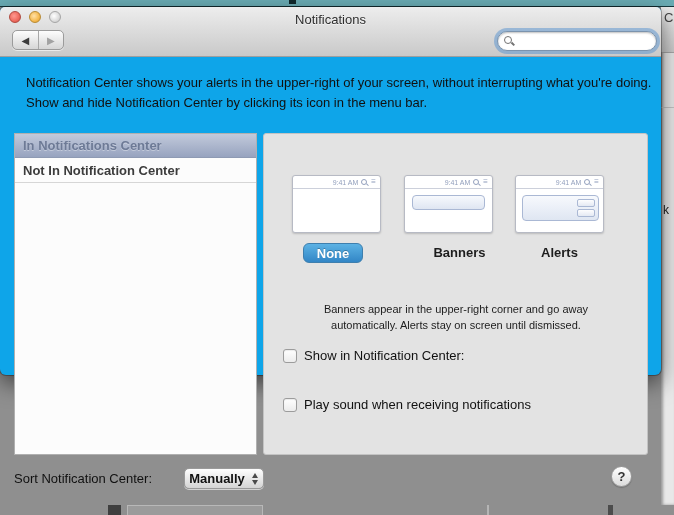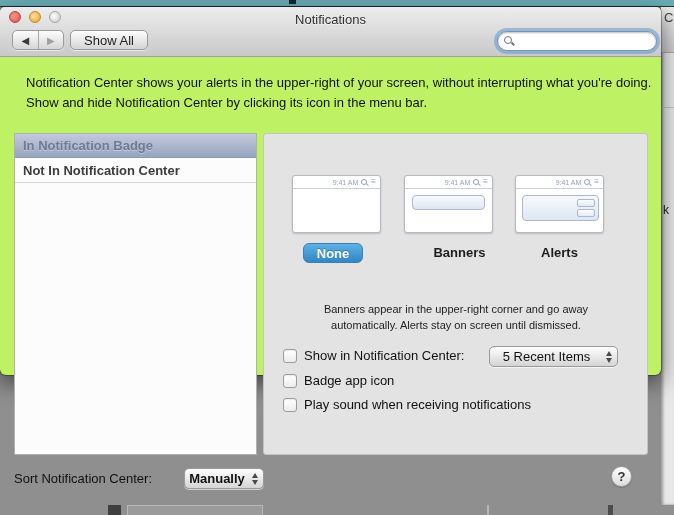--- a/index.html
+++ b/index.html
@@ -13,21 +13,21 @@
   #bg-right .bg-chrome { position:absolute; left:0; top:0; width:13px; height:46px; background:linear-gradient(#ededed,#c9c9c9); border-bottom:1px solid #a5a5a5; font-size:13px; color:#444; padding:3px 0 0 3px; }
   #bg-right .bg-line { position:absolute; left:0; top:100px; width:13px; height:1px; background:#c2c2c2; }
   #bg-right .bg-k { position:absolute; left:2px; top:196px; font-size:12px; color:#222; }
   #bg-bottom { position:absolute; left:0; top:505px; width:674px; height:10px; background:#8f8f8f; }
   #bg-bottom .bb-dark1 { position:absolute; left:108px; top:0; width:13px; height:10px; background:#3f3f3f; }
   #bg-bottom .bb-box { position:absolute; left:127px; top:0; width:136px; height:10px; background:#9b9b9b; border:1px solid #b8b8b8; border-bottom:none; }
   #bg-bottom .bb-line { position:absolute; left:487px; top:0; width:2px; height:10px; background:#b5b5b5; }
   #bg-bottom .bb-dark2 { position:absolute; left:608px; top:0; width:5px; height:10px; background:#4c4c4c; }
 
   
-  #window { position:absolute; left:0; top:7px; width:661px; height:368px; background:#bef264;
+  #window { position:absolute; left:0; top:7px; width:661px; height:368px; background:#0ea5e9;
             border-radius:5px 5px 6px 6px; box-shadow:0 8px 22px rgba(0,0,0,.55), 0 0 0 1px rgba(0,0,0,.28); }
 
   #chrome { position:absolute; left:0; top:0; width:100%; height:50px; background:linear-gradient(#ededed,#c9c9c9); border-radius:5px 5px 0 0; border-bottom:1px solid #9e9e9e; }
   #win-title { position:absolute; left:0; top:5px; width:100%; text-align:center; font-size:13px; color:#2e2e2e; text-shadow:0 1px 0 rgba(255,255,255,.6); }
   .light { position:absolute; top:4px; width:12px; height:12px; border-radius:50%; }
   #light-close { left:9px;  background:radial-gradient(circle at 4px 4px,#ff9a90,#ee6a5e 60%,#c94a3f); border:1px solid #b14a40; }
   #light-min   { left:29px; background:radial-gradient(circle at 4px 4px,#ffe1a8,#f5b94f 60%,#d49531); border:1px solid #b98b34; }
   #light-zoom  { left:49px; background:radial-gradient(circle at 4px 4px,#ffffff,#d8d8d8 65%,#bfbfbf); border:1px solid #a6a6a6; }
 
   #nav { position:absolute; left:12px; top:23px; width:52px; height:20px; display:flex; border:1px solid #9b9b9b; border-radius:5px; overflow:hidden; background:linear-gradient(#fdfdfd,#d6d6d6); box-shadow:0 1px 0 rgba(255,255,255,.6); }
@@ -117,33 +117,32 @@
       <div id="win-title">Notifications</div>
       <div class="light" id="light-close"></div>
       <div class="light" id="light-min"></div>
       <div class="light" id="light-zoom"></div>
 
       <div id="nav">
         <div class="seg" id="back-btn">◀</div>
         <div class="seg" id="fwd-btn">▶</div>
       </div>
 
-      <div id="show-all">Show All</div>
 
       <div id="search">
         <span class="mag"></span>
         <span id="search-caret"></span>
         <input value="" style="">
       </div>
     </div>
 
     <div id="intro">Notification Center shows your alerts in the upper-right of your screen, without interrupting what you're doing. Show and hide Notification Center by clicking its icon in the menu bar.</div>
 
     <div id="list">
-      <div class="list-row" id="list-row-in">In Notification Badge</div>
+      <div class="list-row" id="list-row-in">In Notifications Center</div>
       <div class="list-row" id="list-row-notin">Not In Notification Center</div>
     </div>
 
     <div id="panel"></div>
 
     <div class="preview" id="preview-none">
       <div class="mini-menubar">
         <span class="mini-time">9:41 AM</span>
         <span class="mini-mag"></span>
         <span class="mini-list">≡</span>
@@ -174,32 +173,21 @@
     <div id="pill-none">None</div>
     <div class="style-label" id="label-banners">Banners</div>
     <div class="style-label" id="label-alerts">Alerts</div>
 
     <div id="style-desc">Banners appear in the upper-right corner and go away automatically. Alerts stay on screen until dismissed.</div>
 
     <div class="cb-row" id="cb-row-0">
       <span class="cbox"></span>
       <span class="cb-label">Show in Notification Center:</span>
     </div>
-    <div class="popup" id="popup-recent">
-      <span class="pop-val">5 Recent Items</span>
-      <span class="stepper">
-          <i class="tri-up"></i>
-          <i class="tri-down"></i>
-        </span>
-    </div>
-
-    <div class="cb-row" id="cb-row-1">
-      <span class="cbox"></span>
-      <span class="cb-label">Badge app icon</span>
-    </div>
+
 
     <div class="cb-row" id="cb-row-2">
       <span class="cbox"></span>
       <span class="cb-label">Play sound when receiving notifications</span>
     </div>
 
     <div id="sort-label">Sort Notification Center:</div>
     <div class="popup" id="popup-sort">
       <span class="pop-val">Manually</span>
       <span class="stepper">

